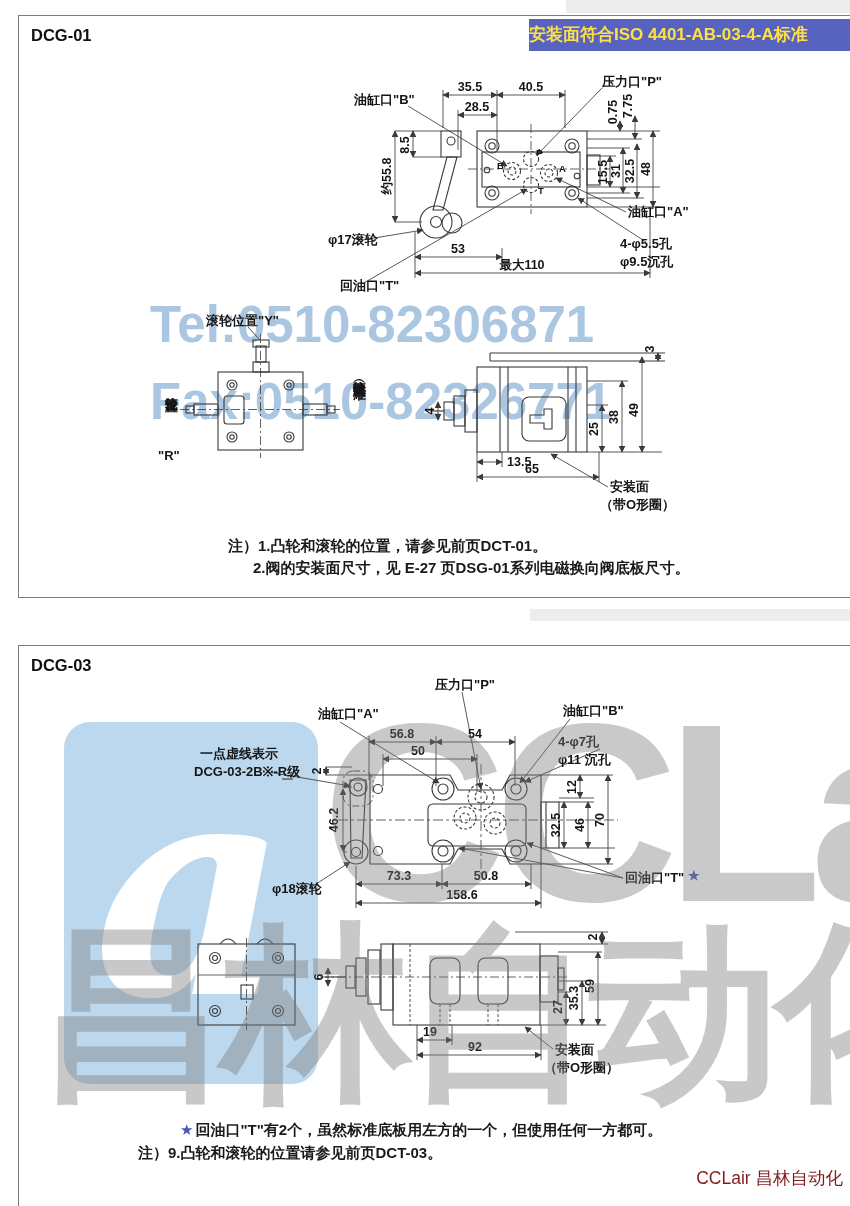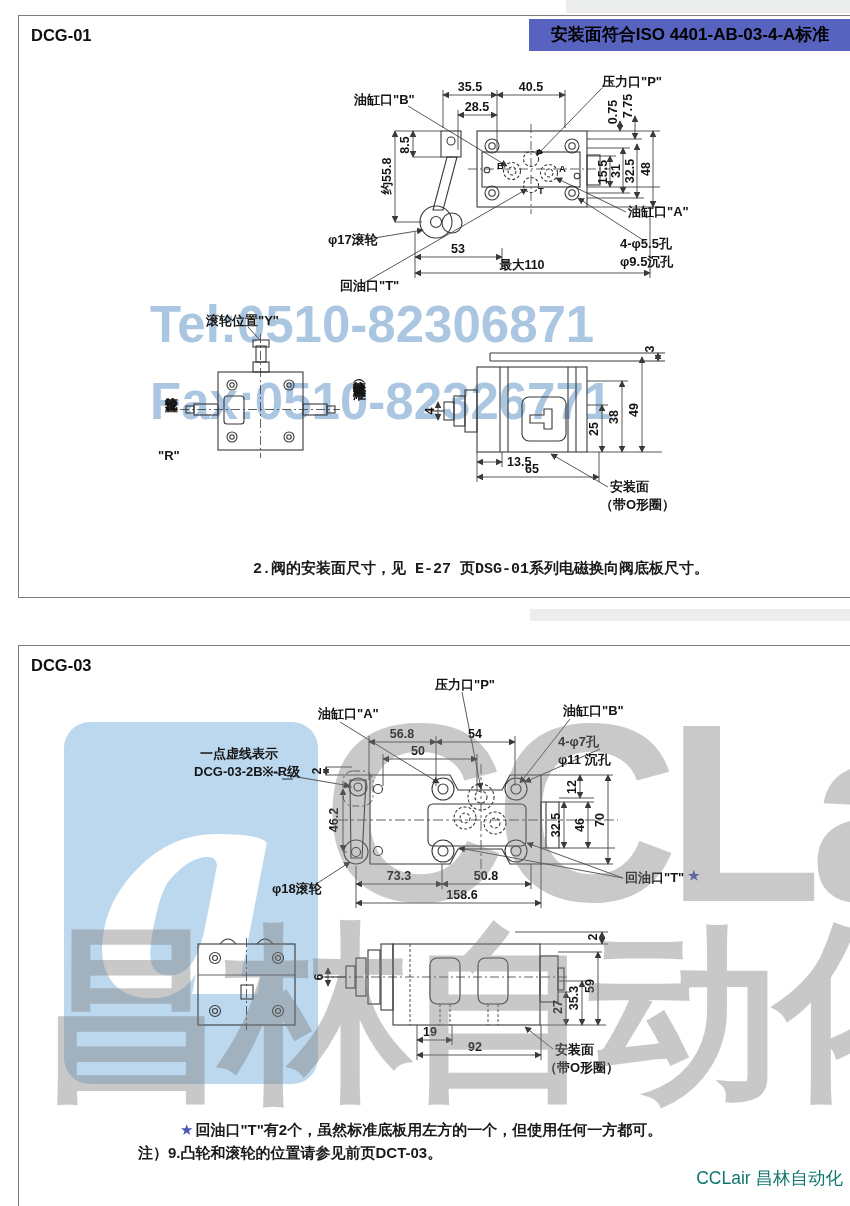--- a/index.html
+++ b/index.html
@@ -6,21 +6,21 @@
   .page{position:relative;width:850px;height:1206px;background:#ffffff;overflow:hidden;
         font-family:"Liberation Sans","DejaVu Sans",sans-serif;color:#161616;margin-left:10px;}
   .strip{position:absolute;background:#eceeee;}
   .strip1{left:556px;top:0;width:294px;height:13px;}
   .strip2{left:520px;top:609px;width:330px;height:12px;}
   .panel{position:absolute;left:8px;width:832px;background:#fff;border:1.5px solid #7d7d7d;z-index:1;}
   .panel1{top:15px;height:581px;}
   .panel2{top:645px;height:569px;}
   .model{position:absolute;left:12px;top:10px;font-size:16.5px;font-weight:bold;color:#101010;}
   .banner{position:absolute;right:0;top:3px;width:322px;height:32px;line-height:32px;
-          background:#5863bf;color:#000000;font-size:17px;font-weight:bold;text-align:center;}
+          background:#5863bf;color:#fde047;font-size:17px;font-weight:bold;}
   
   .wm{position:absolute;white-space:nowrap;pointer-events:none;text-align:center;}
   .wm-tel{left:140px;top:295px;font-size:51px;font-weight:bold;color:rgba(138,176,214,0.72);z-index:2;}
   .wm-fax{left:140px;top:372px;font-size:51px;font-weight:bold;color:rgba(138,176,214,0.72);z-index:2;}
   .wm-logo{position:absolute;left:54px;top:722px;width:254px;height:362px;background:#bcd8ee;
            border-radius:26px;z-index:2;display:flex;align-items:center;justify-content:center;overflow:hidden;}
   .logo-a{font-family:"DejaVu Serif","Liberation Serif",serif;font-style:italic;font-weight:bold;
           font-size:300px;line-height:1;color:#ffffff;transform:translateY(-14px);}
   
   .wm-cclair{left:312px;top:685px;font-size:255px;font-weight:bold;letter-spacing:-12px;line-height:1;
@@ -29,21 +29,21 @@
          color:rgba(125,125,125,0.42);z-index:4;}
   svg.draw{position:absolute;left:0;top:0;z-index:3;}
   .lbl{font:600 13px "Liberation Sans",sans-serif;fill:#141414;}
   .dim{font:bold 12.5px "Liberation Sans",sans-serif;fill:#141414;}
   .sm{font:bold 9.5px "Liberation Sans",sans-serif;fill:#141414;}
   .star-glyph{fill:#4c57b9;}
   .olay{position:absolute;z-index:5;white-space:nowrap;}
   .vtxt{writing-mode:vertical-rl;letter-spacing:1px;font-size:13px;font-weight:600;}
   .note{font-size:15px;font-weight:600;color:#1a1a1a;}
   .star-note .star{color:#4c57b9;margin-right:2px;}
-  .footer{position:absolute;right:17px;top:1166px;font-size:17.5px;color:#0f766e;z-index:5;}
+  .footer{position:absolute;right:17px;top:1166px;font-size:17.5px;color:#7f1d1d;z-index:5;}
 </style>
 </head>
 <body>
 
 <div class="page">
 
   <div class="strip strip1"></div>
   <div class="strip strip2"></div>
 
   <section class="panel panel1">
@@ -356,21 +356,22 @@
   </svg>
 
   <div class="wm wm-cclair">CCLair</div>
   <div class="wm wm-cn">昌林自动化</div>
 
   <div class="olay" style="left:196px;top:312px;font-size:13px;font-weight:600;">滚轮位置"Y"</div>
   <div class="olay vtxt" style="left:152px;top:386px;height:62px;">滚轮位置</div>
   <div class="olay" style="left:148px;top:448px;font-size:13px;font-weight:600;">"R"</div>
   <div class="olay vtxt" style="left:340px;top:370px;height:132px;">滚轮位置（标准）</div>
 
-  <div class="olay note" style="left:243px;top:559px;font-family:Liberation Mono, monospace;">2.阀的安装面尺寸，见 E-27 页DSG-01系列电磁换向阀底板尺寸。</div>
+  <div class="olay note" style="left:218px;top:537px;">注）1.凸轮和滚轮的位置，请参见前页DCT-01。</div>
+  <div class="olay note" style="left:243px;top:559px;">2.阀的安装面尺寸，见 E-27 页DSG-01系列电磁换向阀底板尺寸。</div>
 
   <div class="olay note star-note" style="left:170px;top:1121px;">
     <span class="star">★</span><span>回油口"T"有2个，虽然标准底板用左方的一个，但使用任何一方都可。</span>
   </div>
   <div class="olay note" style="left:128px;top:1144px;">注）9.凸轮和滚轮的位置请参见前页DCT-03。</div>
 
   <div class="footer">CCLair 昌林自动化</div>
 </div>
 
 </body></html>

